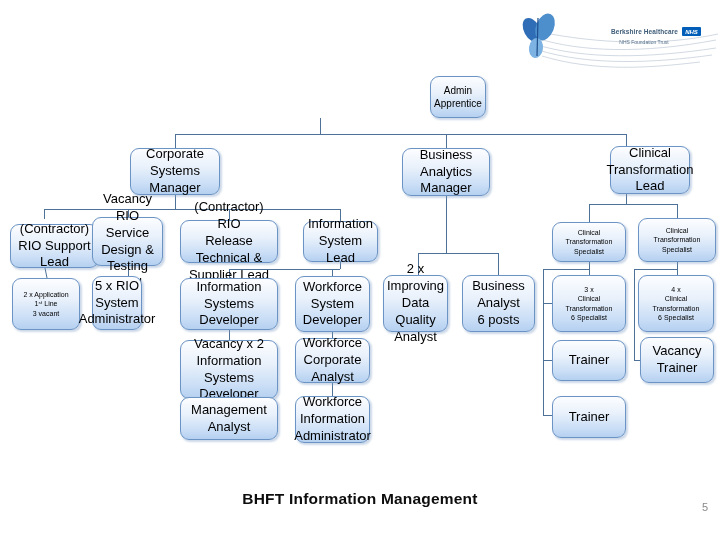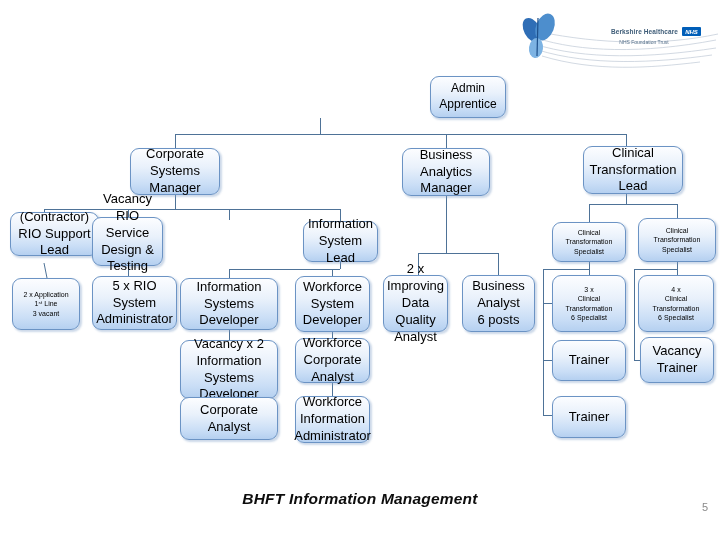--- a/index.html
+++ b/index.html
@@ -10,49 +10,49 @@
   svg.overlay{position:absolute;left:0;top:0;width:720px;height:540px;}
   .node{
     position:absolute;display:flex;align-items:center;justify-content:center;
     text-align:center;border:1px solid #6b93c4;border-radius:9px;
     background:linear-gradient(180deg,#fcfdff 0%,#e9f1fb 40%,#cadef6 78%,#b5d0f0 100%);
     box-shadow:1.5px 1.5px 2px rgba(130,160,200,0.4);
     font-size:13px;line-height:1.3;color:#000;white-space:pre-line;
     padding:1px;box-sizing:border-box;
   }
   .n-head{left:268px;top:78px;width:104px;height:40px;font-size:8px}
-  .n-admin{left:430px;top:76px;width:76px;height:42px;font-size:12px}
+  .n-admin{left:430px;top:76px;width:56px;height:42px;font-size:10px}
   .n-csm{left:130px;top:148px;width:90px;height:47px}
   .n-bam{left:402px;top:148px;width:88px;height:48px}
-  .n-ctl{left:583px;top:146px;width:100px;height:48px}
-  .n-rio-support{left:10px;top:212px;width:89px;height:44px}
+  .n-ctl{left:610px;top:146px;width:80px;height:48px}
+  .n-rio-support{left:10px;top:224px;width:89px;height:44px}
   .n-vacancy-rio{left:92px;top:217px;width:71px;height:49px}
   .n-rio-release{left:180px;top:220px;width:98px;height:43px}
   .n-isl{left:303px;top:221px;width:75px;height:41px}
   .n-cts1{left:552px;top:222px;width:74px;height:40px;font-size:7px}
   .n-cts2{left:638px;top:218px;width:78px;height:44px;font-size:7px}
   .n-app{left:12px;top:278px;width:68px;height:52px;font-size:7px}
-  .n-rio-admin{left:92px;top:276px;width:85px;height:54px}
+  .n-rio-admin{left:92px;top:276px;width:50px;height:54px}
   .n-isd{left:180px;top:278px;width:98px;height:52px}
   .n-wsd{left:295px;top:276px;width:75px;height:56px}
   .n-idq{left:383px;top:275px;width:65px;height:57px}
   .n-ba{left:462px;top:275px;width:73px;height:57px}
   .n-ct3{left:552px;top:275px;width:74px;height:57px;font-size:7px}
   .n-ct4{left:638px;top:275px;width:76px;height:57px;font-size:7px}
   .n-vac-isd{left:180px;top:340px;width:98px;height:59px}
   .n-wca{left:295px;top:338px;width:75px;height:45px}
   .n-trainer1{left:552px;top:340px;width:74px;height:41px}
   .n-vac-trainer{left:640px;top:337px;width:74px;height:46px}
   .n-ca{left:180px;top:397px;width:98px;height:43px}
   .n-wia{left:295px;top:396px;width:75px;height:47px}
   .n-trainer2{left:552px;top:396px;width:74px;height:42px}
 
   .slide-title{
     position:absolute;left:0;right:0;top:490px;text-align:center;
-    font-size:15.5px;font-weight:bold;color:#0d0d0d;letter-spacing:0.2px;font-style:italic;
+    font-size:15.5px;font-weight:bold;color:#0d0d0d;letter-spacing:0.2px;
   }
   .page-number{
     position:absolute;right:12px;top:501px;font-size:11px;color:#8a8a8a;
   }
   .logo-org{
     position:absolute;left:600px;top:28px;width:78px;text-align:right;
     font-size:6.5px;font-weight:600;color:#3f5d78;letter-spacing:0.1px;
   }
   .logo-nhs{
     position:absolute;left:682px;top:27px;width:19px;height:9px;
@@ -120,20 +120,23 @@
 Transformation
 Lead</div>
 
   <div class="node n-rio-support">(Contractor)
 RIO Support
 Lead</div>
   <div class="node n-vacancy-rio">Vacancy
 RIO Service
 Design &amp;
 Testing Lead</div>
+  <div class="node n-rio-release">(Contractor) RIO
+Release Technical &amp;
+Supplier Lead</div>
   <div class="node n-isl">Information
 System Lead</div>
   <div class="node n-cts1">Clinical
 Transformation
 Specialist</div>
   <div class="node n-cts2">Clinical
 Transformation
 Specialist</div>
 
   <div class="node n-app">2 x Application
@@ -166,21 +169,21 @@
   <div class="node n-vac-isd">Vacancy x 2
 Information Systems
 Developer</div>
   <div class="node n-wca">Workforce
 Corporate
 Analyst</div>
   <div class="node n-trainer1">Trainer</div>
   <div class="node n-vac-trainer">Vacancy
 Trainer</div>
 
-  <div class="node n-ca">Corporate Analyst</div>
+  <div class="node n-ca">Management Analyst</div>
   <div class="node n-wia">Workforce
 Information
 Administrator</div>
   <div class="node n-trainer2">Trainer</div>
 
   <div class="slide-title">BHFT Information Management</div>
   <div class="page-number">5</div>
 
 </div>
 

